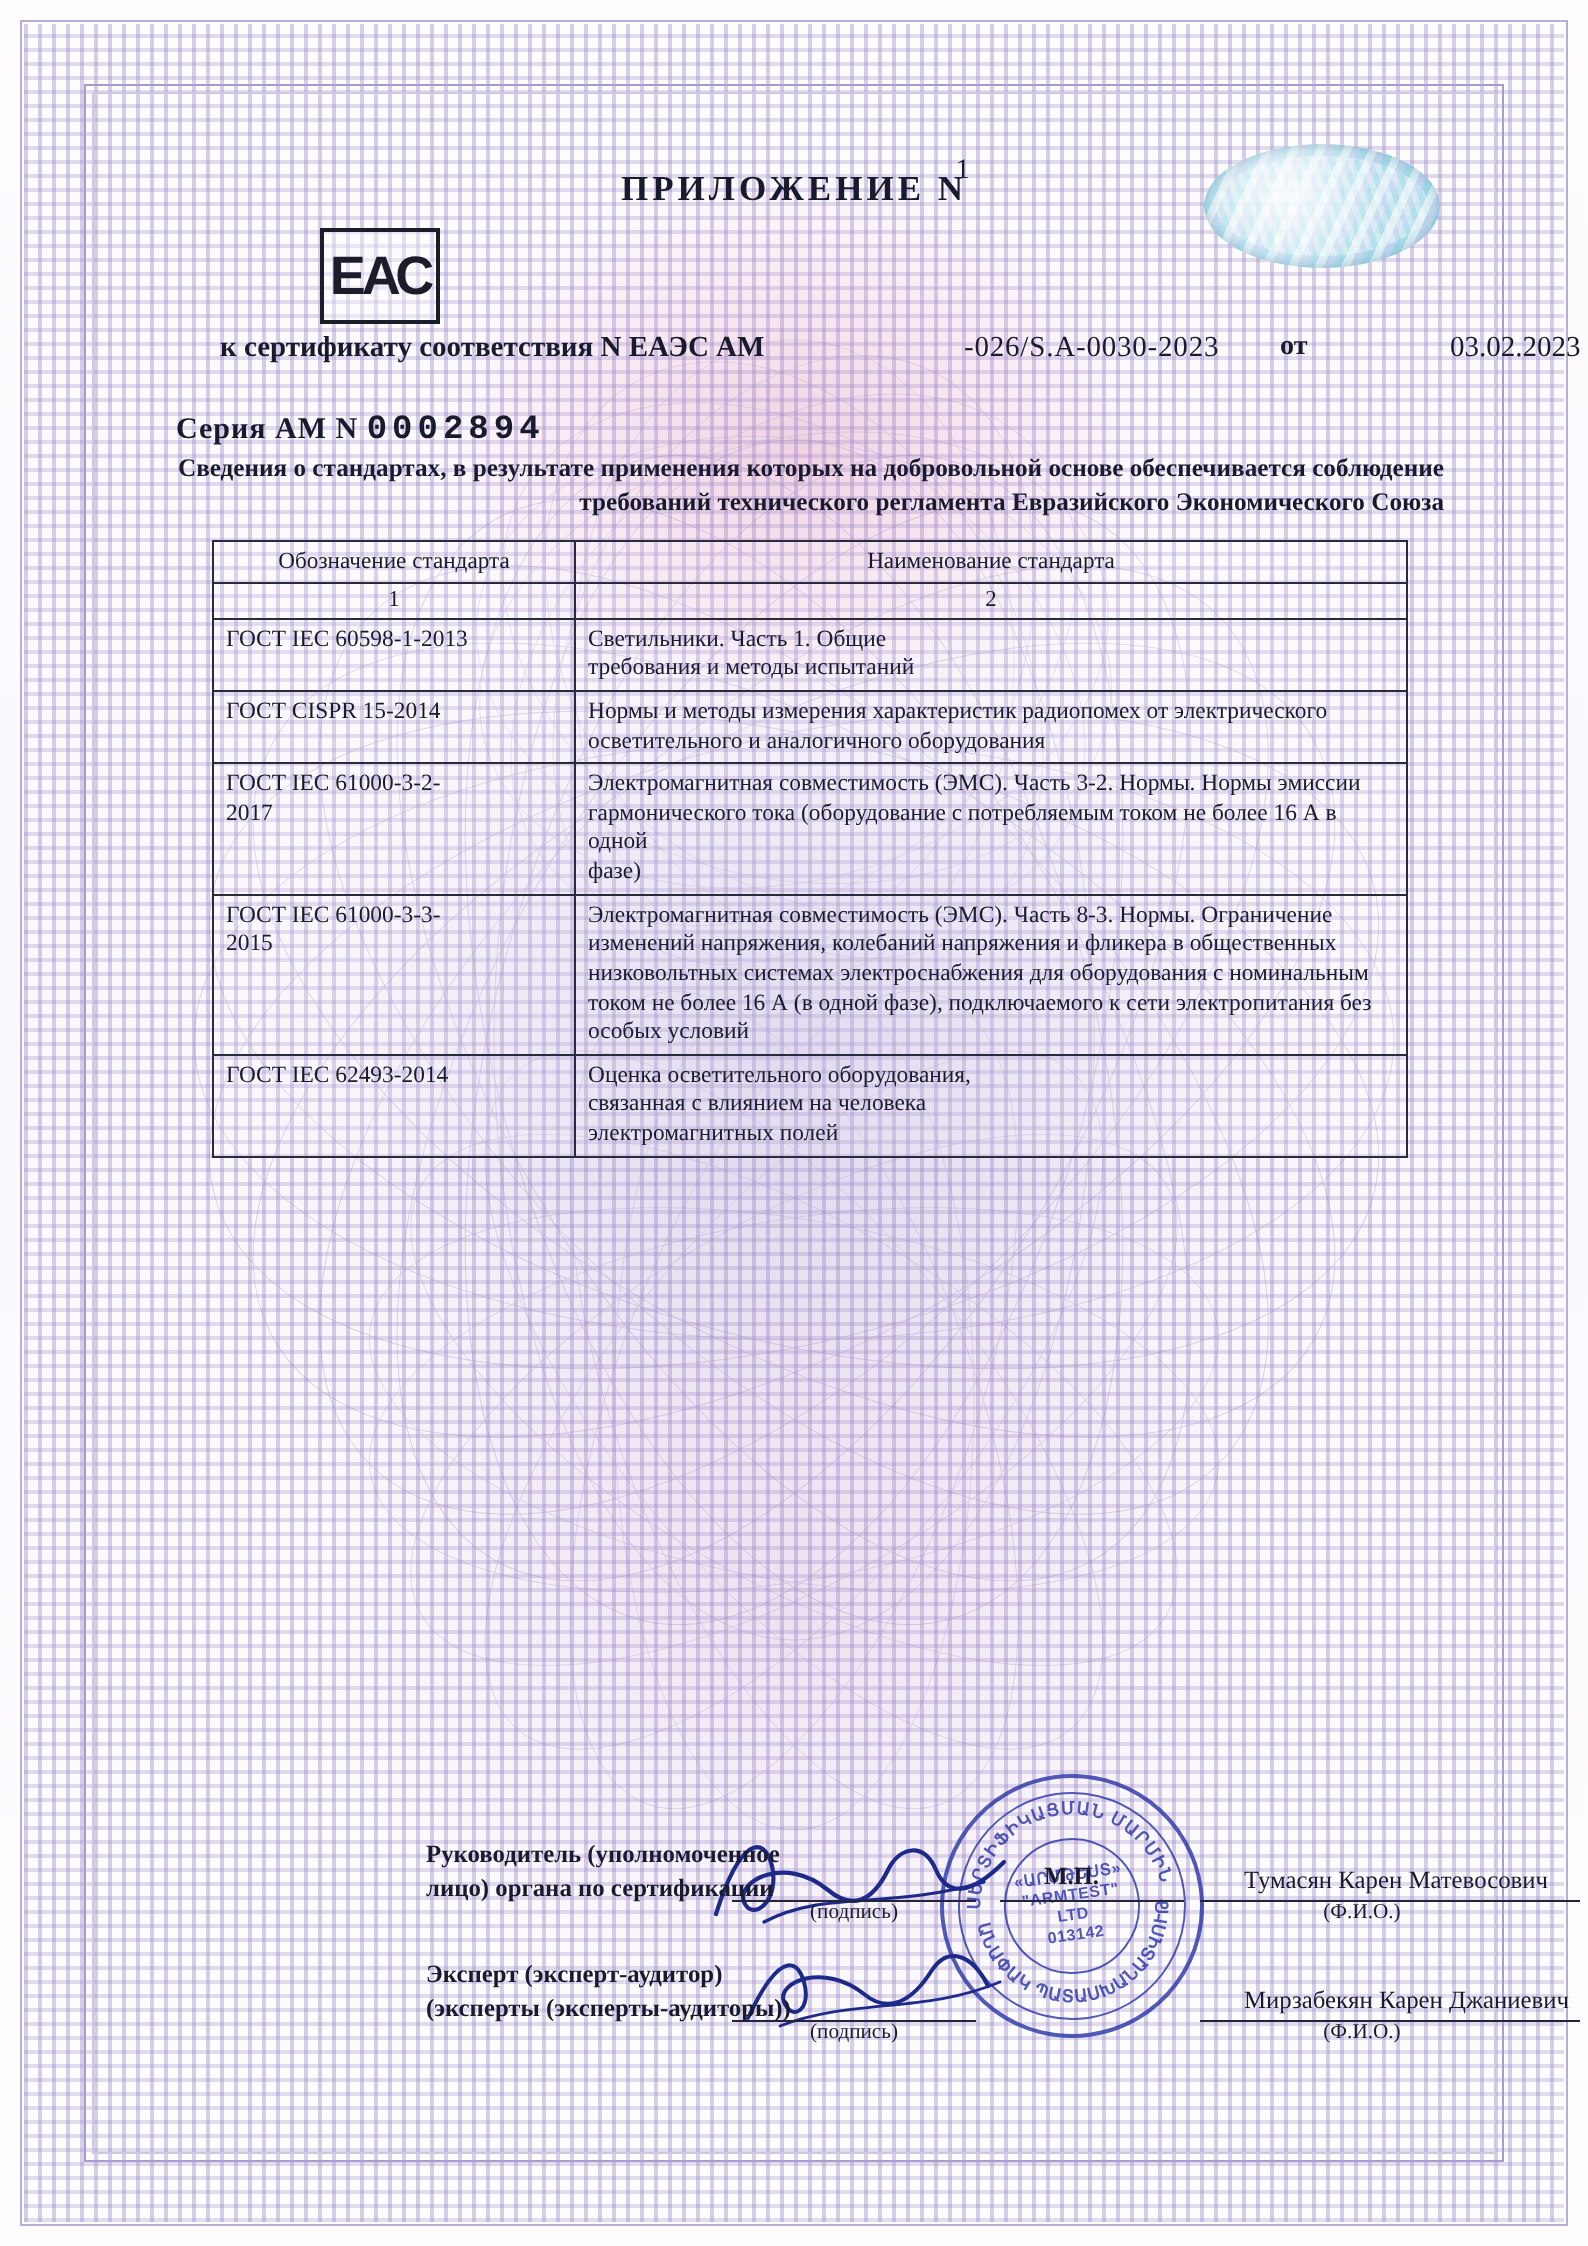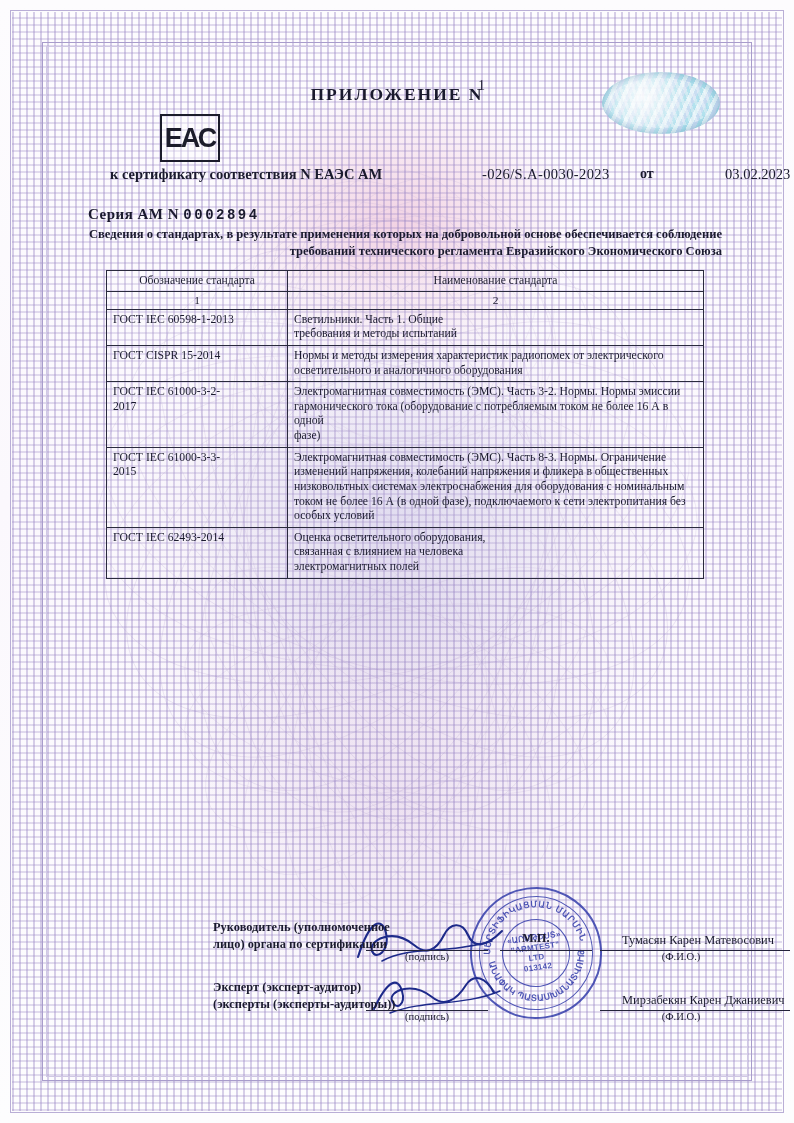--- a/index.html
+++ b/index.html
@@ -164,21 +164,21 @@
     position: absolute;
     left: 28px;
     top: 148px;
     font-size: 15px;
     font-weight: bold;
     letter-spacing: .5px;
   }
   .series-line .num {
     letter-spacing: 2.5px;
     font-family: "Liberation Mono", monospace;
-    font-size: 14px;
+    font-size: 17px;
   }
 
   .lead {
     position: absolute;
     left: 24px;
     right: 12px;
     top: 168px;
     text-align: right;
     font-size: 12.6px;
     font-weight: bold;

